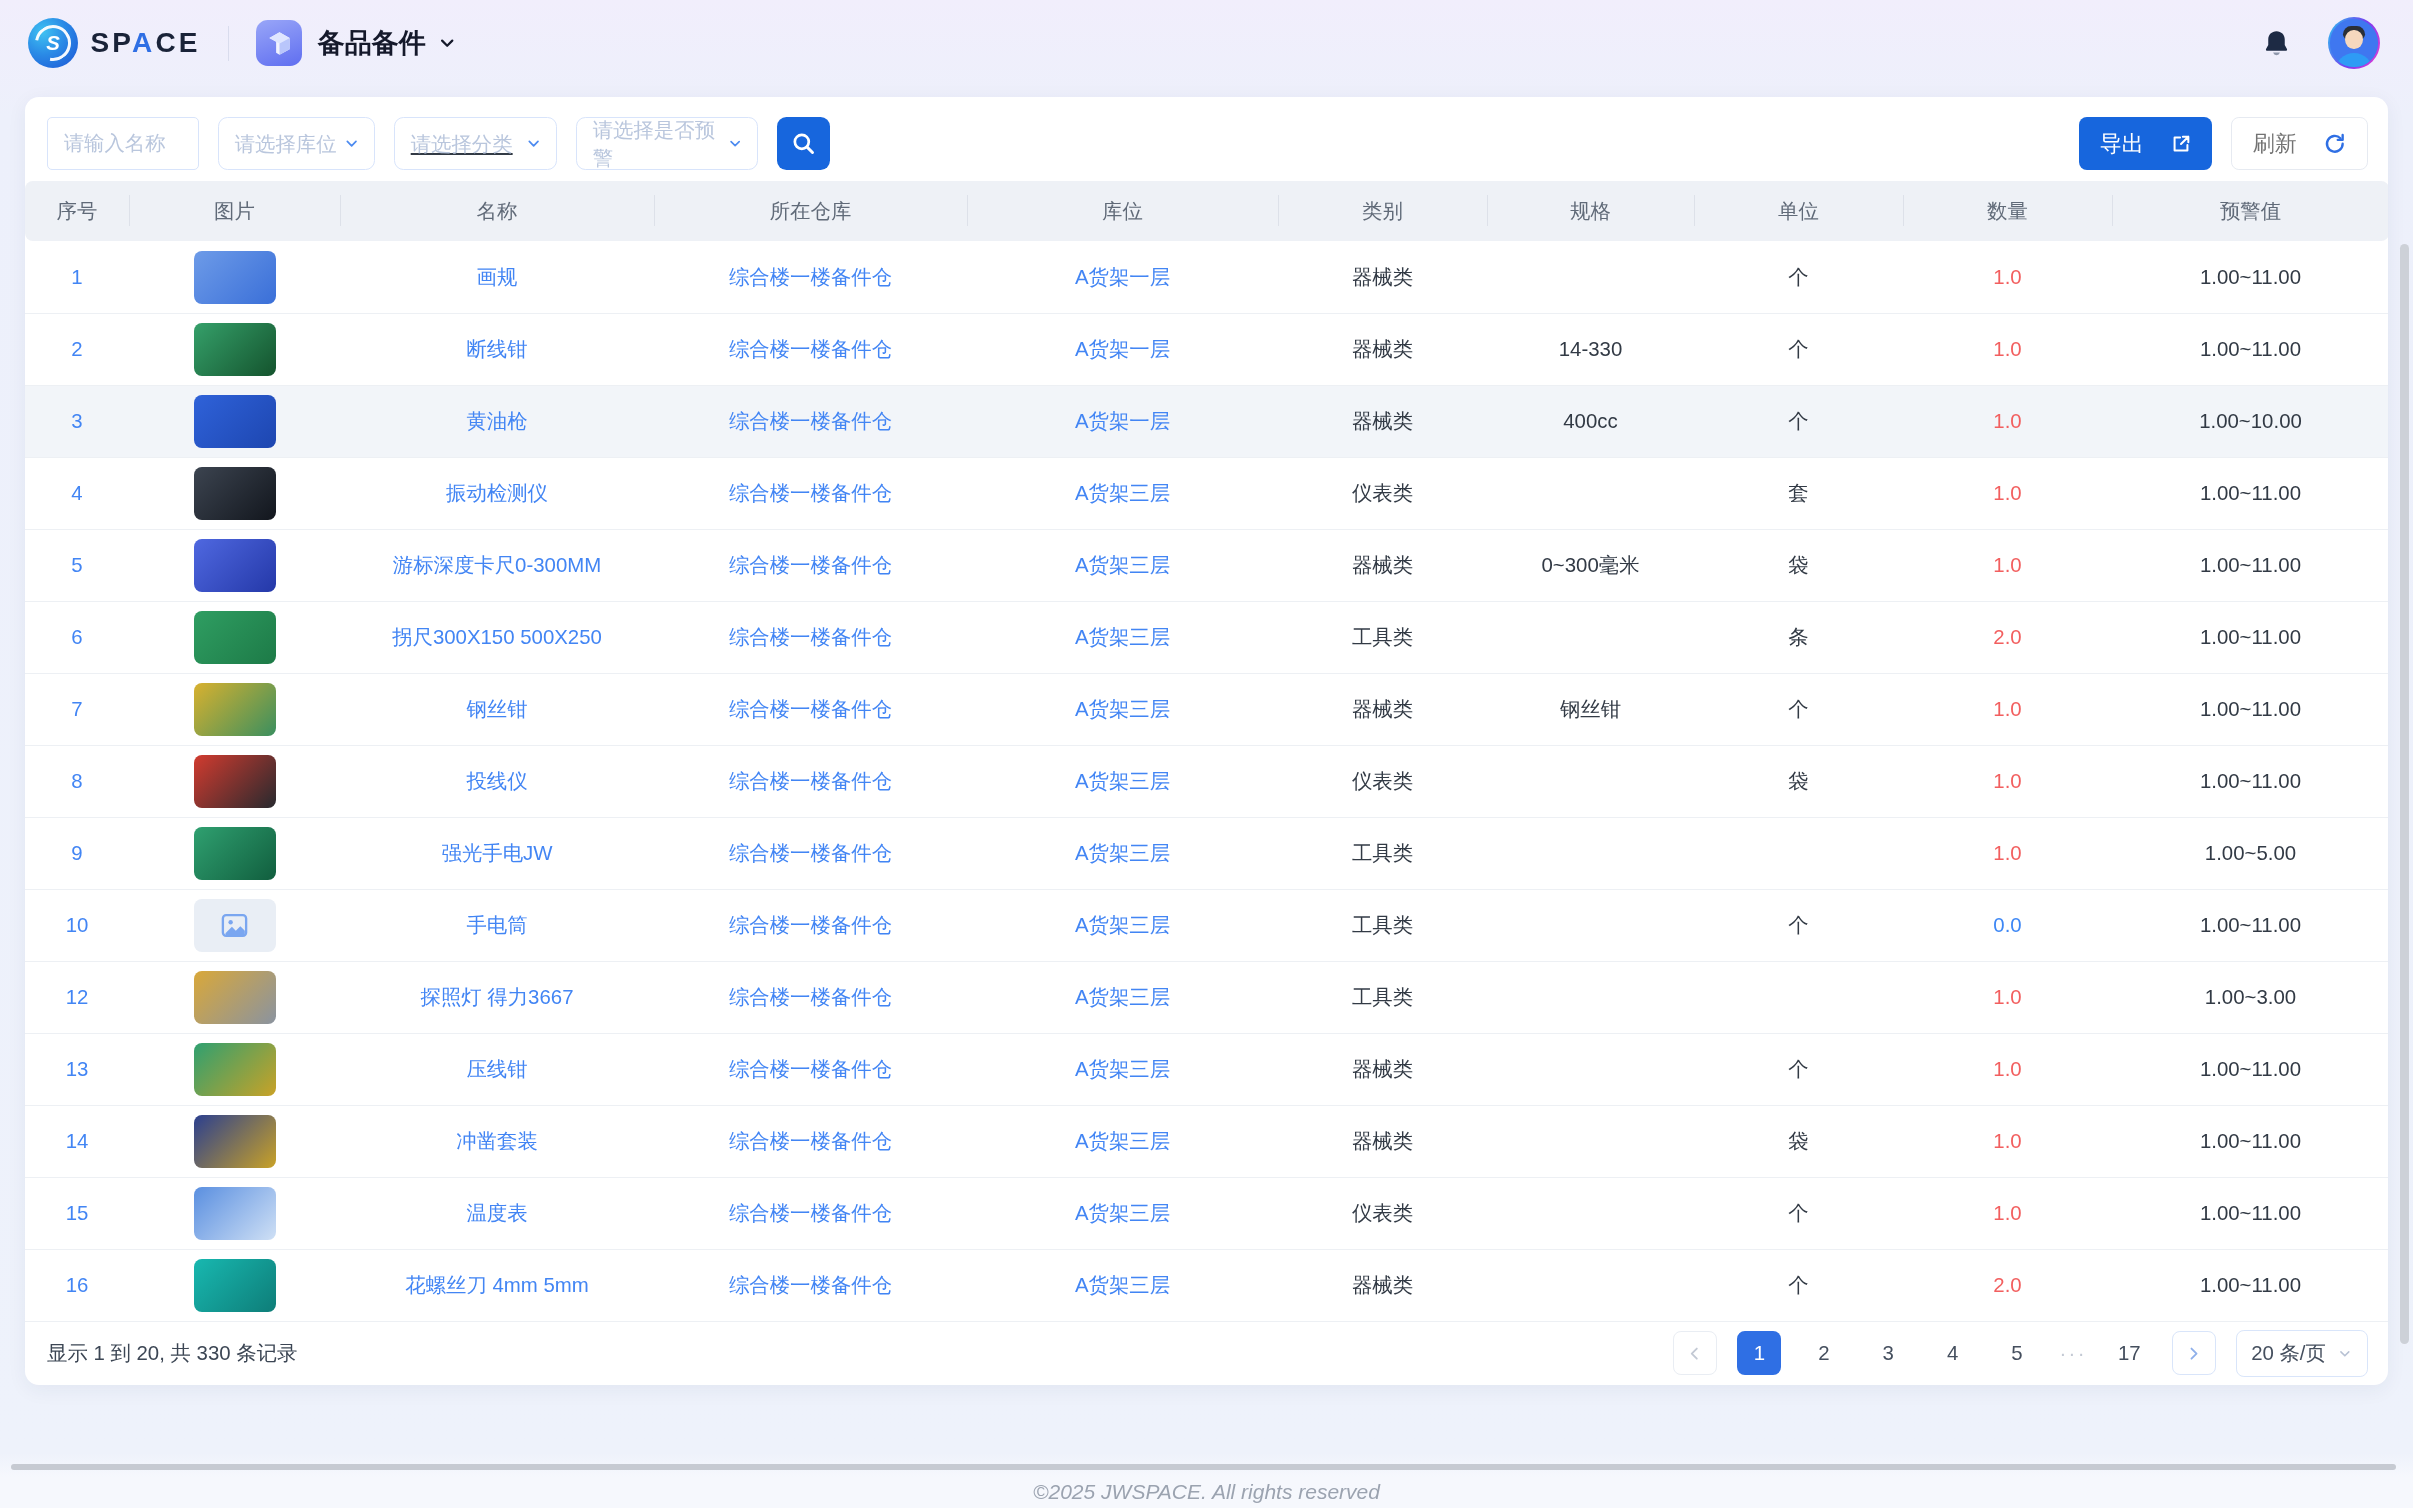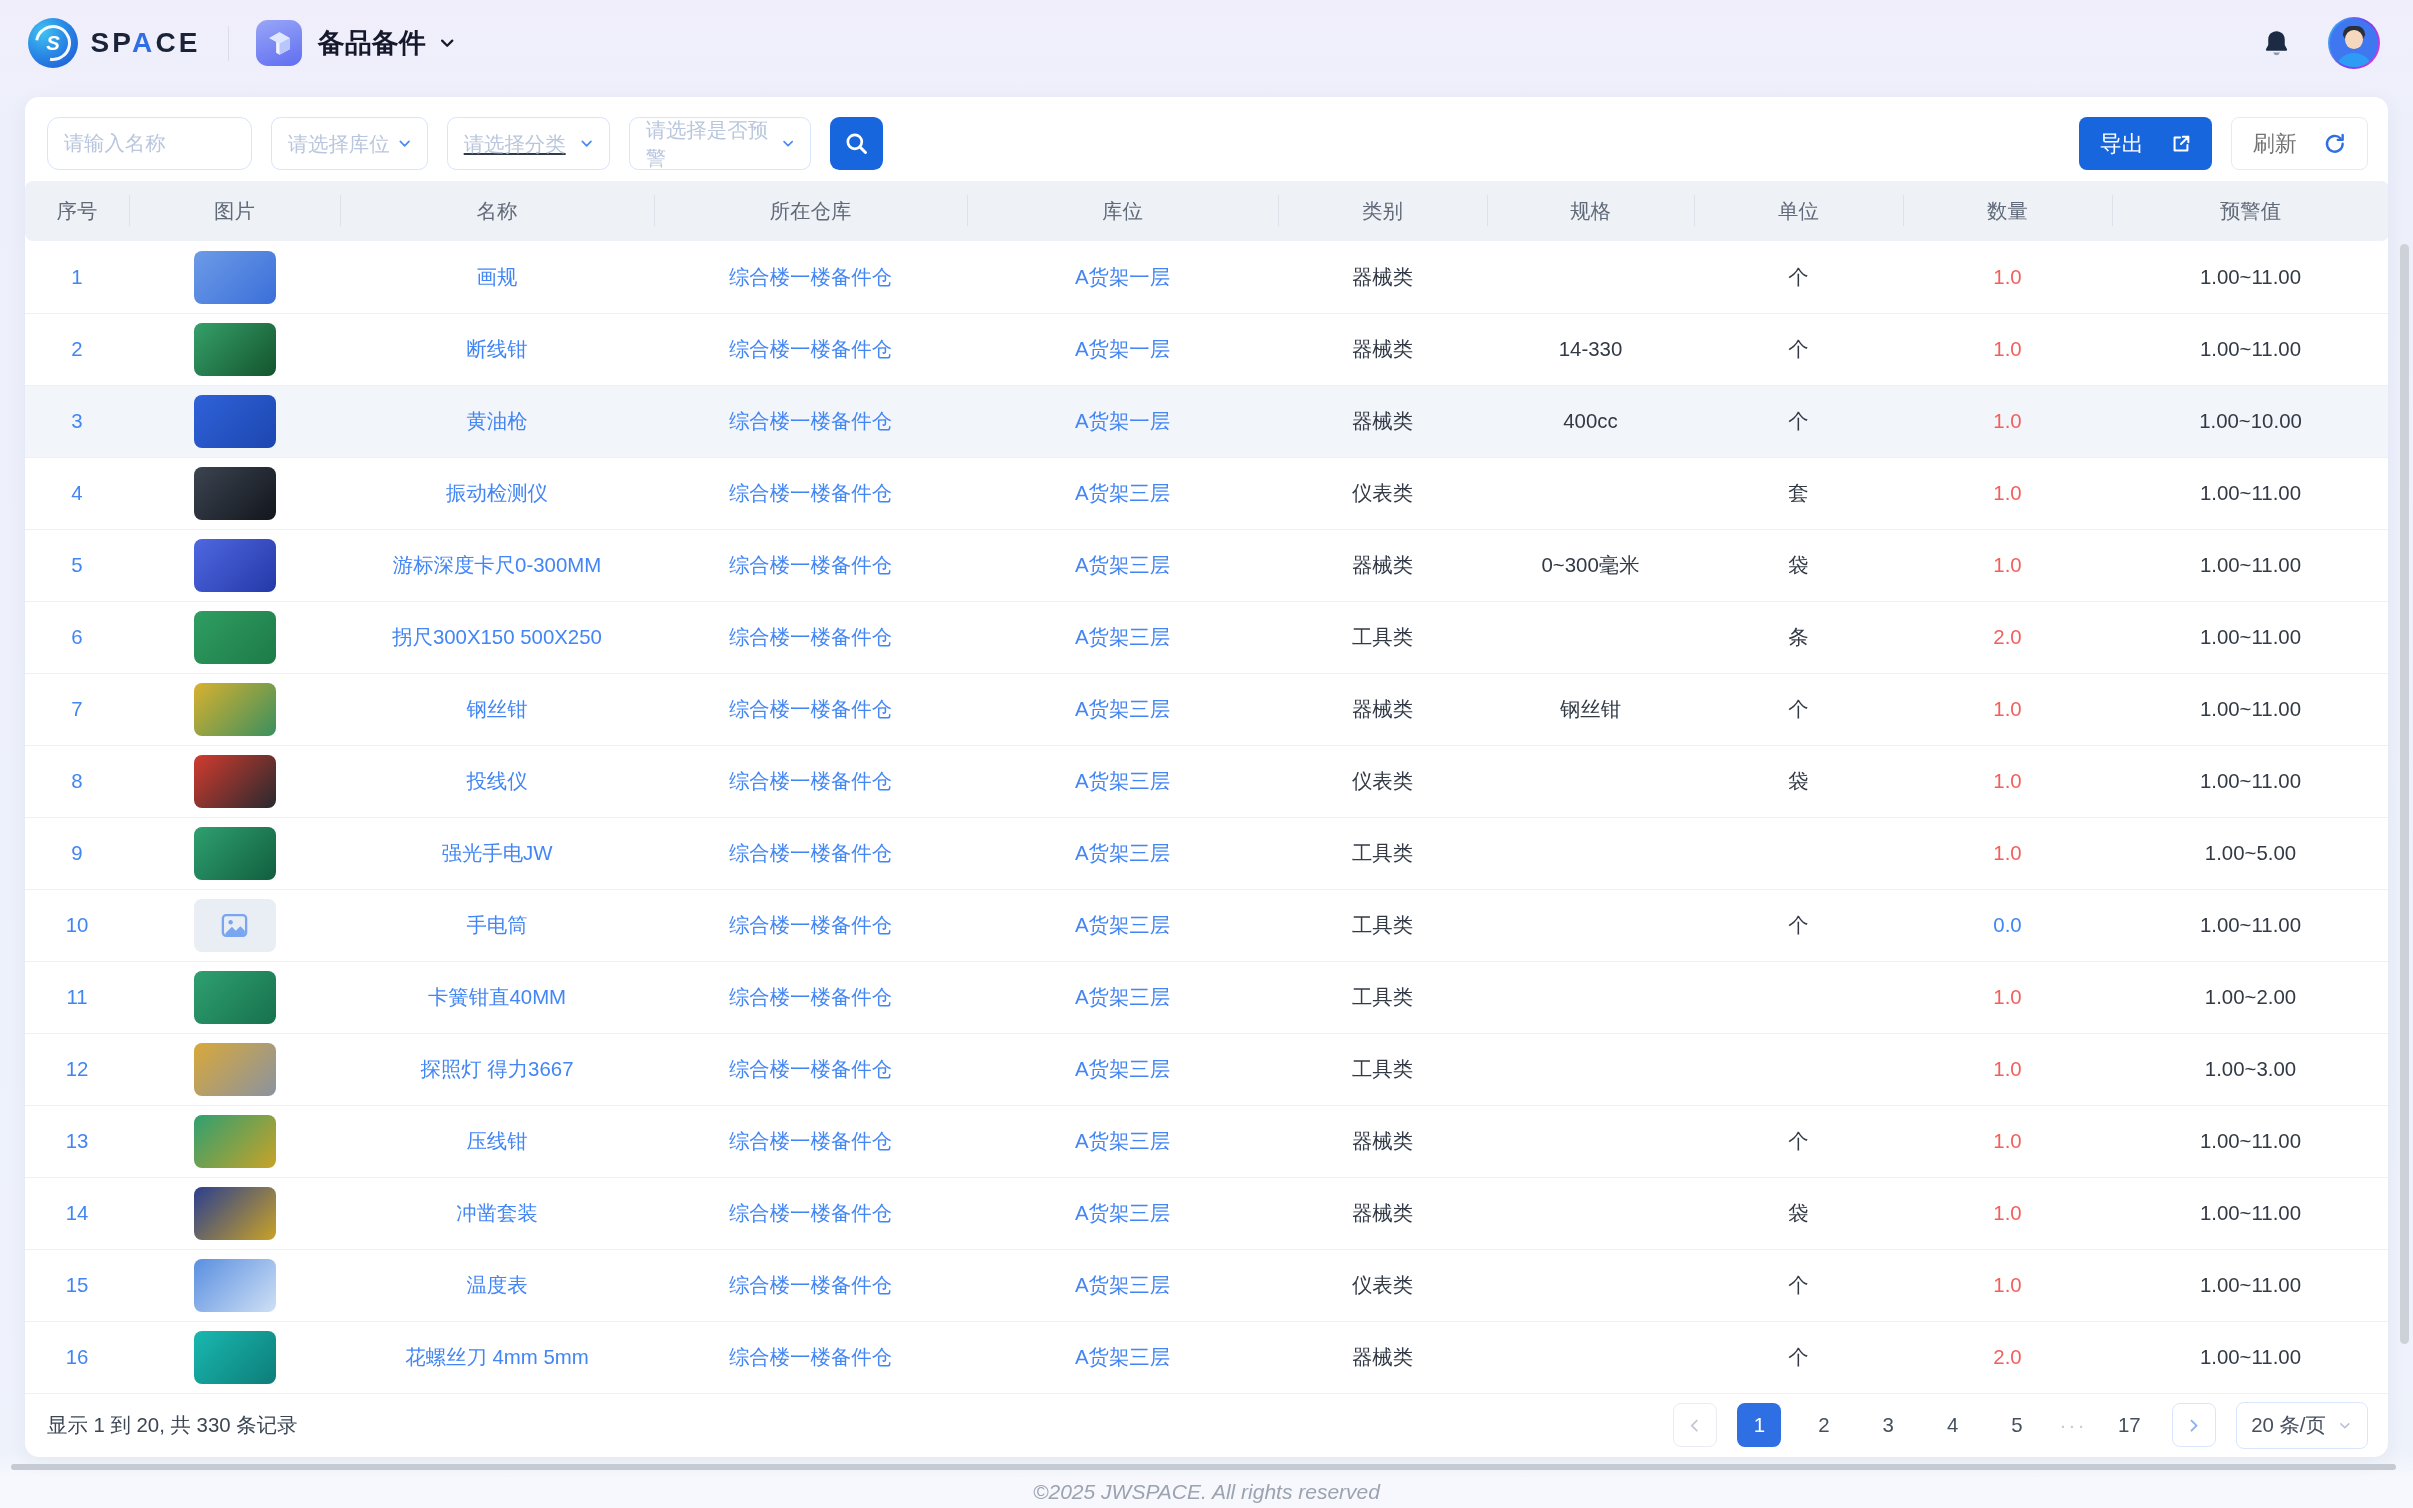--- a/index.html
+++ b/index.html
@@ -30,21 +30,21 @@
   .avatar .inner { width:100%; height:100%; border-radius:50%; background:#3f77f0; position:relative; overflow:hidden; }
   .avatar .hair { position:absolute; left:12.6px; top:7px; width:22px; height:14px; border-radius:11px 11px 7.9px 7.9px; background:#2a2f38; }
   .avatar .face { position:absolute; left:15px; top:11px; width:17.3px; height:19px; border-radius:50%; background:#f6d8be; }
   .avatar .shirt { position:absolute; left:4.7px; bottom:-6.3px; width:38px; height:20.4px; border-radius:19px 19px 0 0; background:#2e9bf5; }
 
   
   .card { margin:11px 25px 0; background:#fff; border-radius:14px; box-shadow:0 4.7px 20.4px rgba(30,50,90,.06); overflow:hidden; }
 
   
   .filters { display:flex; align-items:center; padding:20.4px 20.4px 0 22px; gap:19px; }
-  .filters input { width:205px; height:53px; border:1.6px solid #d8e4fb; border-radius:12px; padding:0 15.7px; font-size:20.4px; color:#334; outline:none; font-family:inherit; }
+  .filters input { width:152px; height:53px; border:1.6px solid #d8e4fb; border-radius:5px; padding:0 15.7px; font-size:20.4px; color:#334; outline:none; font-family:inherit; }
   .filters input::placeholder { color:#b9c6dd; }
   .select { height:53px; border:1.6px solid #d8e4fb; border-radius:9.4px; background:#fff; display:flex; align-items:center; justify-content:space-between; padding:0 14px 0 15.7px; cursor:pointer; }
   .select .ph { font-size:20.4px; color:#b9c6dd; }
   .sel-loc { width:157px;text-align:right; } .sel-cat { width:163px;text-decoration:underline; } .sel-warn { width:182px; }
   .searchbtn { width:53px; height:53px; border:none; border-radius:9.4px; background:#1766dd; display:flex; align-items:center; justify-content:center; cursor:pointer; }
   .spacer { flex:1; }
   .btn { height:53px; border-radius:7.9px; font-size:22px; display:flex; align-items:center; gap:26px; padding:0 20.4px; cursor:pointer; font-family:inherit; }
   .export { background:#1766dd; border:none; color:#fff; }
   .refresh { background:#fff; border:1.6px solid #e6eaf1; color:#737373; }
 
@@ -327,34 +327,20 @@
             </div>
           </td>
     <td class="c-link">手电筒</td>
     <td class="c-link">综合楼一楼备件仓</td>
     <td class="c-link">A货架三层</td>
     <td class="c-dark">工具类</td>
     <td class="c-dark"></td>
     <td class="c-dark">个</td>
     <td class="blue">0.0</td>
     <td class="c-dark">1.00~11.00</td>
-  </tr>
-        <tr>
-    <td class="c-link">11</td>
-    <td>
-            <div class="thumb" style="background: linear-gradient(135deg, rgb(47, 160, 112), rgb(23, 113, 77));"></div>
-          </td>
-    <td class="c-link">卡簧钳直40MM</td>
-    <td class="c-link">综合楼一楼备件仓</td>
-    <td class="c-link">A货架三层</td>
-    <td class="c-dark">工具类</td>
-    <td class="c-dark"></td>
-    <td class="c-dark"></td>
-    <td class="red">1.0</td>
-    <td class="c-dark">1.00~2.00</td>
   </tr>
         <tr>
     <td class="c-link">12</td>
     <td>
             <div class="thumb" style="background: linear-gradient(135deg, rgb(217, 168, 58), rgb(138, 147, 160));"></div>
           </td>
     <td class="c-link">探照灯 得力3667</td>
     <td class="c-link">综合楼一楼备件仓</td>
     <td class="c-link">A货架三层</td>
     <td class="c-dark">工具类</td>

